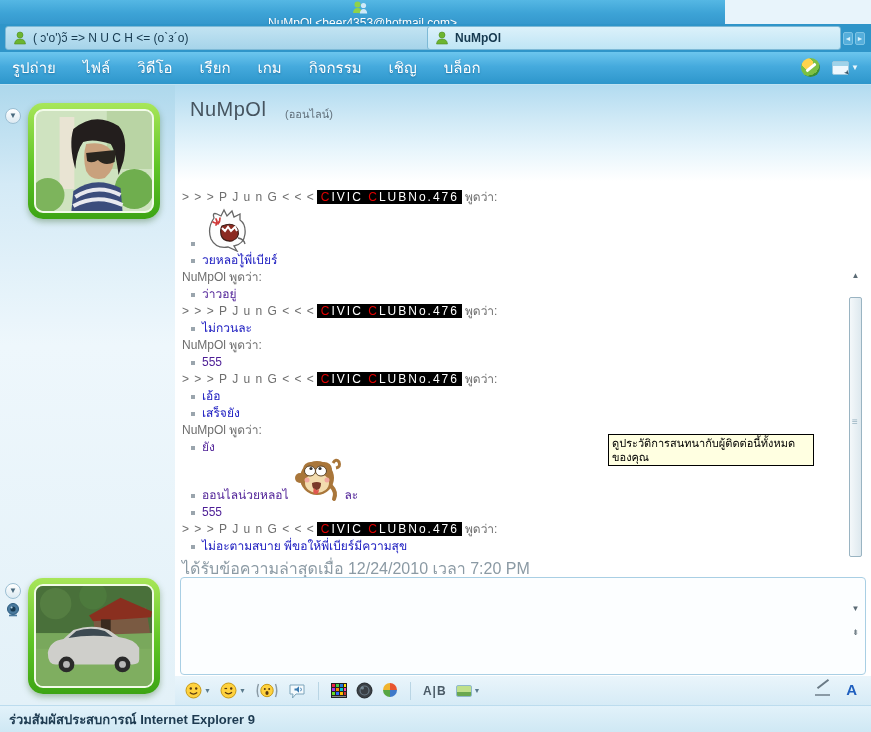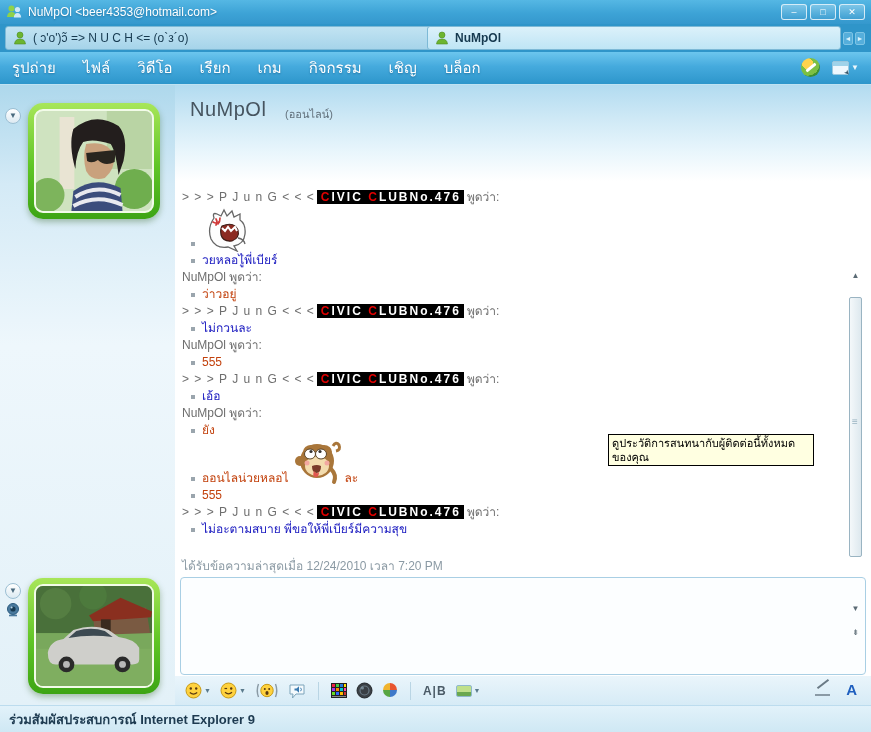--- a/index.html
+++ b/index.html
@@ -1,22 +1,22 @@
 <!DOCTYPE html>
 <html><head>
 <meta charset="utf-8">
 <style>
   * { margin:0; padding:0; box-sizing:border-box; }
   html,body { width:871px; height:732px; font-family:"Liberation Sans","DejaVu Sans",sans-serif; }
   #app { position:relative; width:871px; height:732px; overflow:hidden; background:#e8f4fb; user-select:none; }
 
   
-  .titlebar { position:absolute; left:0; top:0; width:871px; height:24px;
+  .titlebar { position:absolute; left:0; top:0; width:725px; height:24px;
     background:linear-gradient(180deg,#55b7e4 0%,#3da3d6 55%,#3598cd 100%);
-    display:flex; align-items:center; padding:0 6px; }
+    display:flex; align-items:center; padding:0 6px;flex-direction:column; }
   .titlebar .app-icon { width:16px; height:16px; margin-right:6px; flex:0 0 auto; }
   .titlebar .title-text { color:#ffffff; font-size:12px; text-shadow:0 1px 2px rgba(0,60,100,.45); }
   .win-controls { margin-left:auto; display:flex; gap:3px; }
   .win-btn { width:26px; height:16px; border:1px solid rgba(255,255,255,.75); border-radius:3px;
     background:linear-gradient(180deg,rgba(255,255,255,.28),rgba(255,255,255,.04));
     color:#fff; font-size:9px; line-height:14px; text-align:center; cursor:default; }
 
   
   .tabrow { position:absolute; left:0; top:24px; width:871px; height:28px; background:#2f95c9; }
   .tab { position:absolute; top:2px; height:24px; border:1px solid #7db9d6; border-radius:3px;
@@ -59,31 +59,31 @@
   
   .chat-col { position:absolute; left:175px; top:85px; width:696px; height:620px; background:#ffffff; }
   .chat-header { position:absolute; left:0; top:0; width:696px; height:96px;
     background:linear-gradient(180deg,#b2dbf0 0%,#cfe9f6 35%,#e9f6fc 70%,#ffffff 100%); }
   .contact-name { position:absolute; left:15px; top:13px; font-size:20px; color:#46545f; letter-spacing:.5px; }
   .contact-status { position:absolute; left:110px; top:20px; font-size:11px; color:#64737e; }
 
   .history { position:absolute; left:0; top:96px; width:668px; height:375px; overflow:hidden; padding:8px 0 0 7px; }
   .msg-header { font-size:12px; color:#6e6e6e; line-height:17px; white-space:nowrap; }
   .pj-prefix { letter-spacing:1px; }
-  .pj-highlight { background:#000000; font-weight:bold; letter-spacing:2px; padding:0 3px 0 4px; margin-left:2px; }
+  .pj-highlight { background:#000000; font-weight:normal; letter-spacing:2px; padding:0 3px 0 4px; margin-left:2px; }
   .pj-suffix { margin-left:3px; }
   .msg-line { font-size:12px; line-height:17px; display:flex; align-items:flex-end; }
   .bullet { flex:0 0 auto; width:4px; height:4px; background:#9aa5ad; margin:0 7px 6px 9px; }
   .msg-text.pj { color:#1717bf; }
-  .msg-text.np { color:#c2410c; }
+  .msg-text.np { color:#4c1d95; }
   .emo svg { display:block; }
   .big-emo { margin:2px 0 0 2px; }
   .inline-emo { margin:0 2px; }
 
-  .last-received { position:absolute; left:7px; top:471px; width:660px; font-size:12px; color:#8b9aa4; }
+  .last-received { position:absolute; left:7px; top:471px; width:660px; font-size:16px; color:#8b9aa4; }
   .input-wrap { position:absolute; left:5px; top:492px; width:686px; height:98px;
     border:1px solid #a9cfe4; border-radius:4px; background:#fcfeff; }
   .input-wrap textarea { width:100%; height:100%; border:none; outline:none; resize:none; background:transparent;
     font-family:"Liberation Sans","DejaVu Sans",sans-serif; font-size:12px; padding:4px; }
   .input-toolbar { position:absolute; left:0; top:591px; width:696px; height:29px;
     background:linear-gradient(180deg,#eaf5fb,#d6ebf6); display:flex; align-items:center; padding-left:10px; gap:9px; }
   .itb { display:flex; align-items:center; gap:2px; }
   .itb svg { display:block; }
   .itb .dd { font-size:7px; color:#5a7a8c; }
   .vsep { width:1px; height:18px; background:#b9d5e4; margin:0 3px; }
@@ -264,20 +264,24 @@
         <div class="msg-header">NuMpOl พูดว่า:</div>
         <div class="msg-line">
           <span class="bullet"></span>
           <span class="msg-text np">555</span>
         </div>
         <div class="msg-header"><span class="pj-prefix">&gt; &gt; &gt; P J u n G &lt; &lt; &lt;</span><span class="pj-highlight"><span style="color: rgb(224, 0, 0);">C</span><span style="color: rgb(255, 255, 255);">IVIC </span><span style="color: rgb(224, 0, 0);">C</span><span style="color: rgb(255, 255, 255);">LUBNo.476</span></span><span class="pj-suffix">พูดว่า:</span></div>
         <div class="msg-line">
           <span class="bullet"></span>
           <span class="msg-text pj">เอ้อ</span>
         </div>
+        <div class="msg-line">
+          <span class="bullet"></span>
+          <span class="msg-text pj">เสร็จยัง</span>
+        </div>
         <div class="msg-header">NuMpOl พูดว่า:</div>
         <div class="msg-line">
           <span class="bullet"></span>
           <span class="msg-text np">ยัง</span>
         </div>
         <div class="msg-line">
           <span class="bullet"></span>
           <span class="msg-text np">ออนไลน่วยหลอไ</span>
           <span class="emo inline-emo">
             <svg width="52" height="48" viewBox="0 0 52 48">

